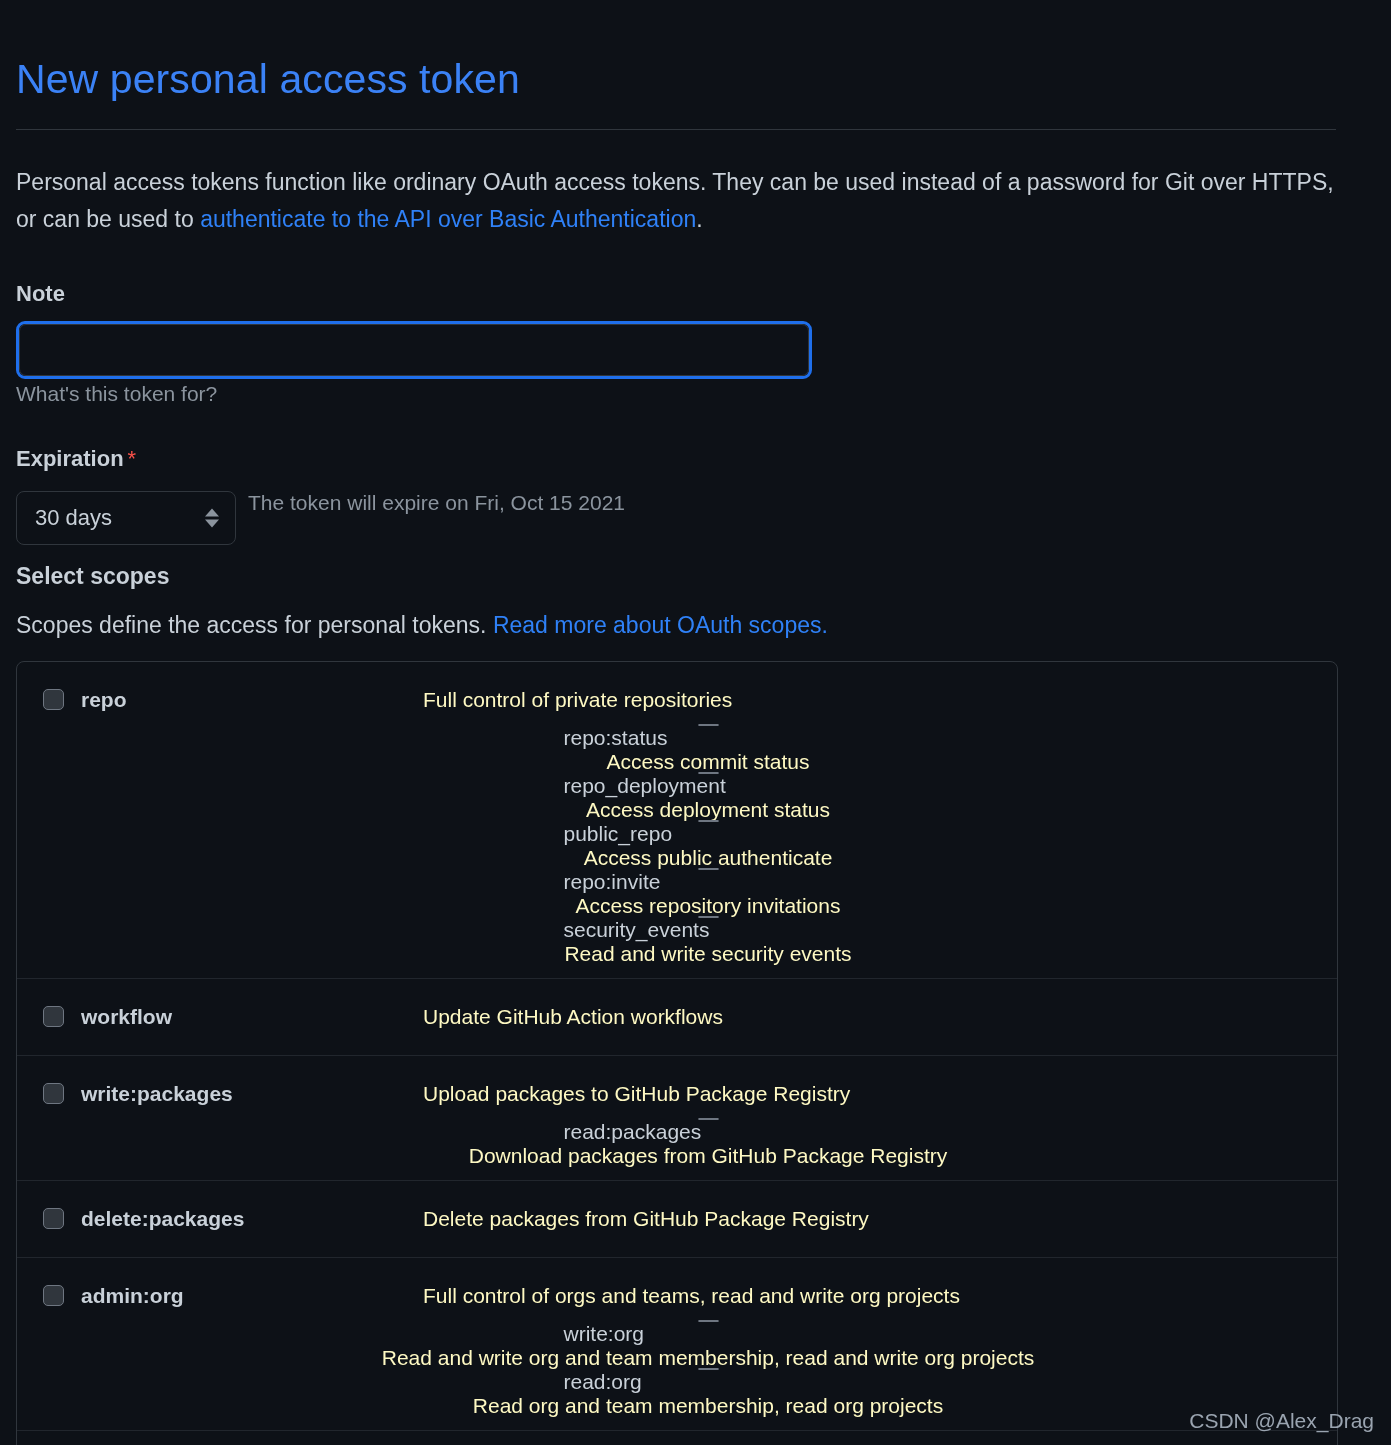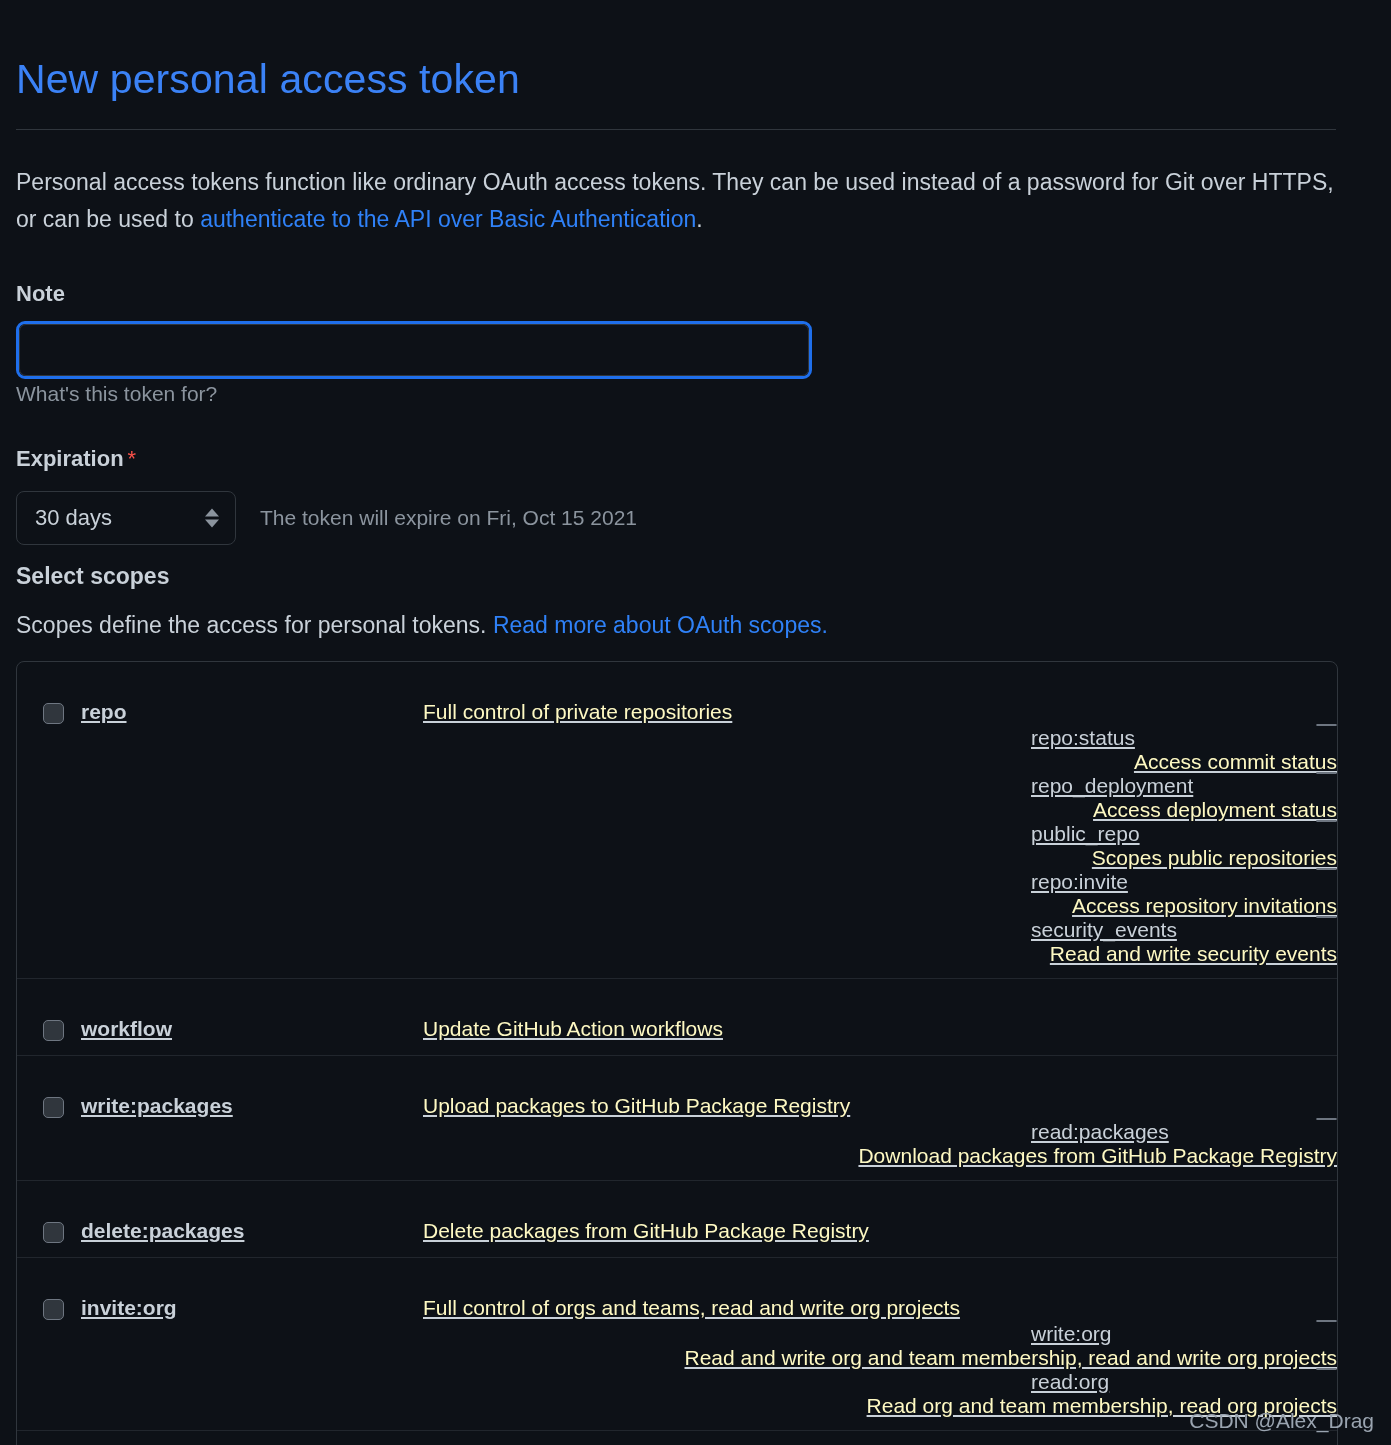--- a/index.html
+++ b/index.html
@@ -103,23 +103,22 @@
   }
 
   .required-star {
     color: #f85149;
     font-weight: 400;
     margin-left: 4px;
   }
 
   .expiration-row {
     display: flex;
-    align-items: center;
     margin-top: 19px;
-    gap: 24px;
+    gap: 12px;
   }
 
   .select-box {
     position: relative;
     width: 220px;
     height: 54px;
     background: #0d1117;
     border: 1px solid #30363d;
     border-radius: 8px;
     display: flex;
@@ -179,24 +178,23 @@
   }
 
   .scope-group + .scope-group {
     border-top: 1px solid #21262d;
   }
 
   .scope-group { padding: 14px 0; }
 
   .scope-row {
     display: flex;
-    align-items: flex-end;
+    align-items: center;
     height: 48px;
     padding-left: 26px;
-    text-decoration: underline;
   }
 
   .scope-row.child { padding-left: 62px; flex-direction: column; }
 
   .checkbox {
     width: 21px;
     height: 21px;
     min-width: 21px;
     border-radius: 5px;
     background: #30363d;
@@ -278,21 +276,21 @@
           <span class="scope-desc">Access commit status</span>
         </div>
         <div class="scope-row child">
           <span class="checkbox"></span>
           <span class="scope-name">repo_deployment</span>
           <span class="scope-desc">Access deployment status</span>
         </div>
         <div class="scope-row child">
           <span class="checkbox"></span>
           <span class="scope-name">public_repo</span>
-          <span class="scope-desc">Scopes public repositories</span>
+          <span class="scope-desc">Access public authenticate</span>
         </div>
         <div class="scope-row child">
           <span class="checkbox"></span>
           <span class="scope-name">repo:invite</span>
           <span class="scope-desc">Access repository invitations</span>
         </div>
         <div class="scope-row child">
           <span class="checkbox"></span>
           <span class="scope-name">security_events</span>
           <span class="scope-desc">Read and write security events</span>
@@ -320,21 +318,21 @@
       <div class="scope-group">
         <div class="scope-row">
           <span class="checkbox"></span>
           <span class="scope-name">delete:packages</span>
           <span class="scope-desc">Delete packages from GitHub Package Registry</span>
         </div>
       </div>
       <div class="scope-group">
         <div class="scope-row">
           <span class="checkbox"></span>
-          <span class="scope-name">invite:org</span>
+          <span class="scope-name">admin:org</span>
           <span class="scope-desc">Full control of orgs and teams, read and write org projects</span>
         </div>
         <div class="scope-row child">
           <span class="checkbox"></span>
           <span class="scope-name">write:org</span>
           <span class="scope-desc">Read and write org and team membership, read and write org projects</span>
         </div>
         <div class="scope-row child">
           <span class="checkbox"></span>
           <span class="scope-name">read:org</span>

